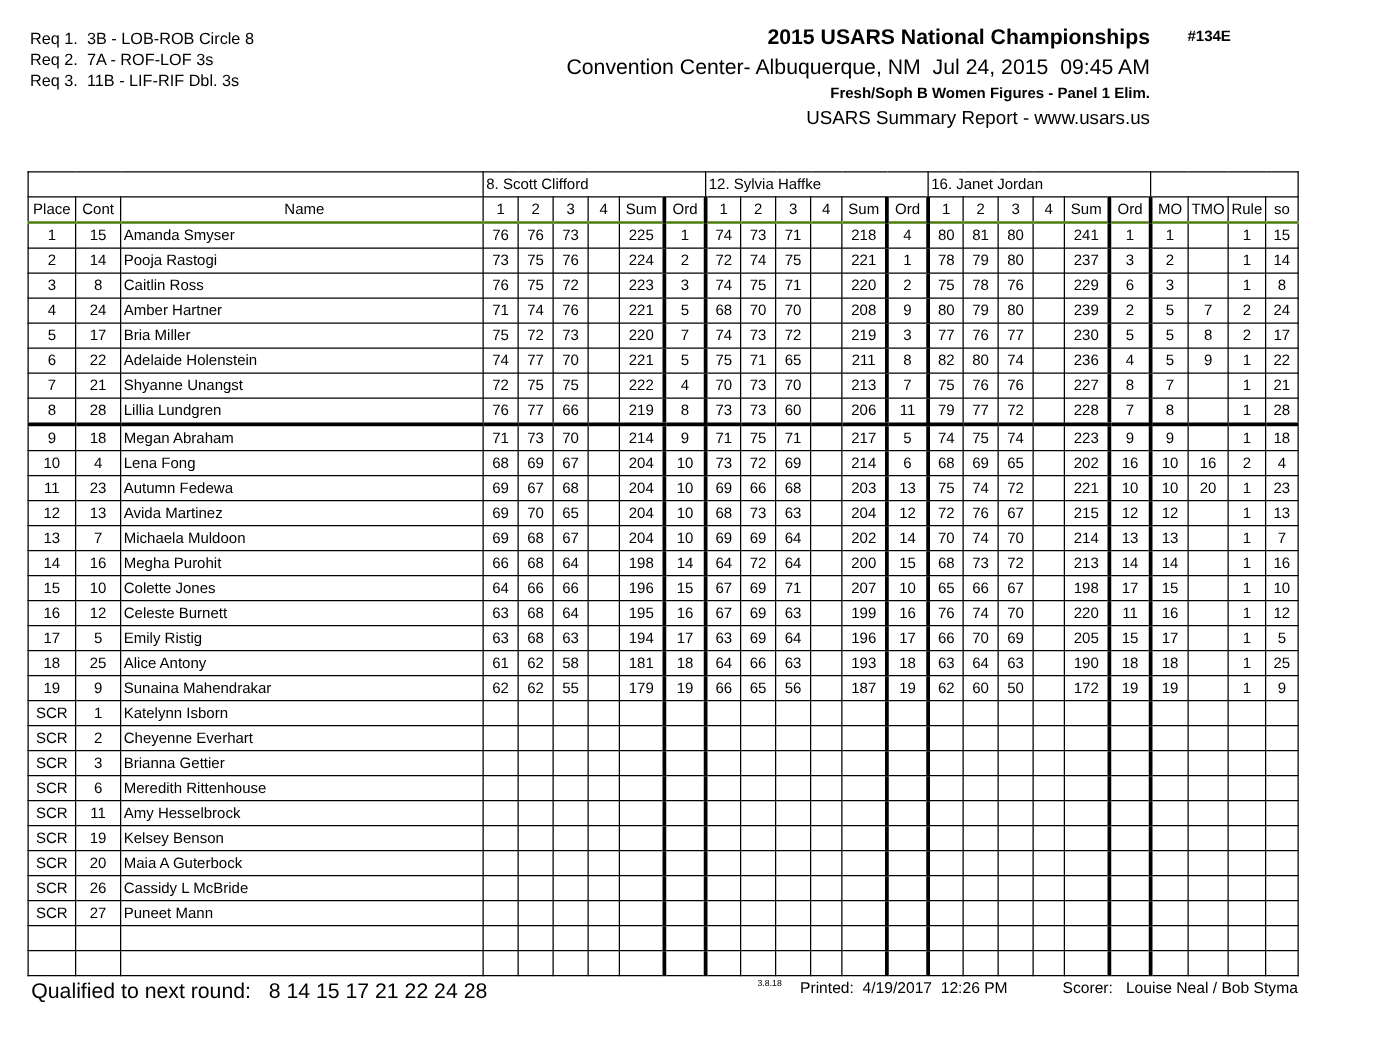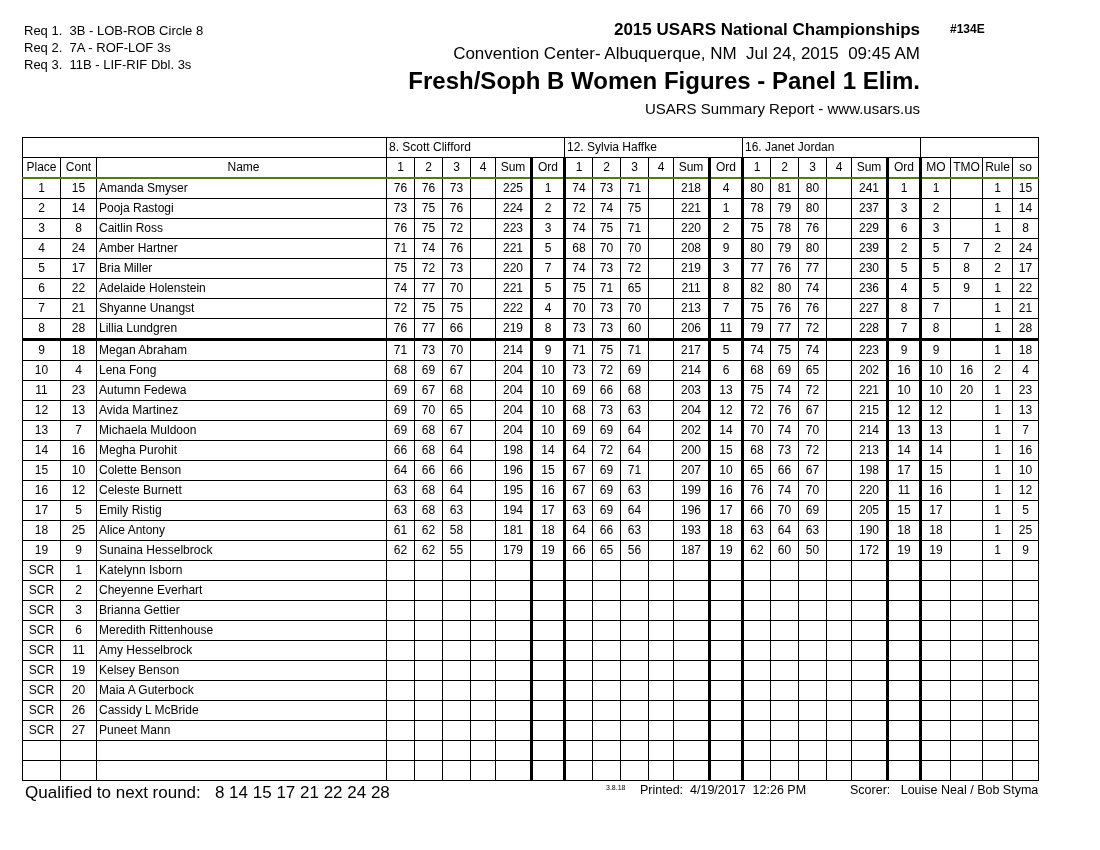--- a/index.html
+++ b/index.html
@@ -6,21 +6,21 @@
   body{
     width:1100px;height:850px;background:#ffffff;color:#000;
     font-family:"Liberation Sans", sans-serif;position:relative;overflow:hidden;
   }
   .pre{white-space:pre;}
   
   .req-block{position:absolute;left:24px;top:22px;font-size:13px;line-height:17px;}
   .header-center{position:absolute;left:120px;top:20px;width:800px;text-align:right;}
   .title-line{font-size:17px;font-weight:bold;}
   .venue-line{font-size:17px;margin-top:4px;}
-  .event-line{font-size:24px;font-weight:bold;margin-top:3px;}
+  .event-line{font-size:12px;font-weight:bold;margin-top:3px;}
   .report-line{font-size:15px;margin-top:5px;}
   .event-number{position:absolute;left:950px;top:22px;font-size:12px;font-weight:bold;}
   
   table.results{
     position:absolute;left:22px;top:137px;border-collapse:collapse;table-layout:fixed;
   }
   table.results th, table.results td{
     border:1px solid #000;height:19px;line-height:19px;padding:0 2px;
     font-size:12px;font-weight:normal;overflow:hidden;white-space:nowrap;
   }
@@ -496,21 +496,21 @@
         <td class="c">213</td>
         <td class="c b ord">14</td>
         <td class="c">14</td>
         <td class="c"></td>
         <td class="c">1</td>
         <td class="c">16</td>
       </tr>
       <tr>
         <td class="c">15</td>
         <td class="c">10</td>
-        <td class="name">Colette Benson</td>
+        <td class="name">Colette Jones</td>
         <td class="c">64</td>
         <td class="c">66</td>
         <td class="c">66</td>
         <td class="c"></td>
         <td class="c">196</td>
         <td class="c b ord">15</td>
         <td class="c">67</td>
         <td class="c">69</td>
         <td class="c">71</td>
         <td class="c"></td>
@@ -604,21 +604,21 @@
         <td class="c">190</td>
         <td class="c b ord">18</td>
         <td class="c">18</td>
         <td class="c"></td>
         <td class="c">1</td>
         <td class="c">25</td>
       </tr>
       <tr>
         <td class="c">19</td>
         <td class="c">9</td>
-        <td class="name">Sunaina Hesselbrock</td>
+        <td class="name">Sunaina Mahendrakar</td>
         <td class="c">62</td>
         <td class="c">62</td>
         <td class="c">55</td>
         <td class="c"></td>
         <td class="c">179</td>
         <td class="c b ord">19</td>
         <td class="c">66</td>
         <td class="c">65</td>
         <td class="c">56</td>
         <td class="c"></td>

